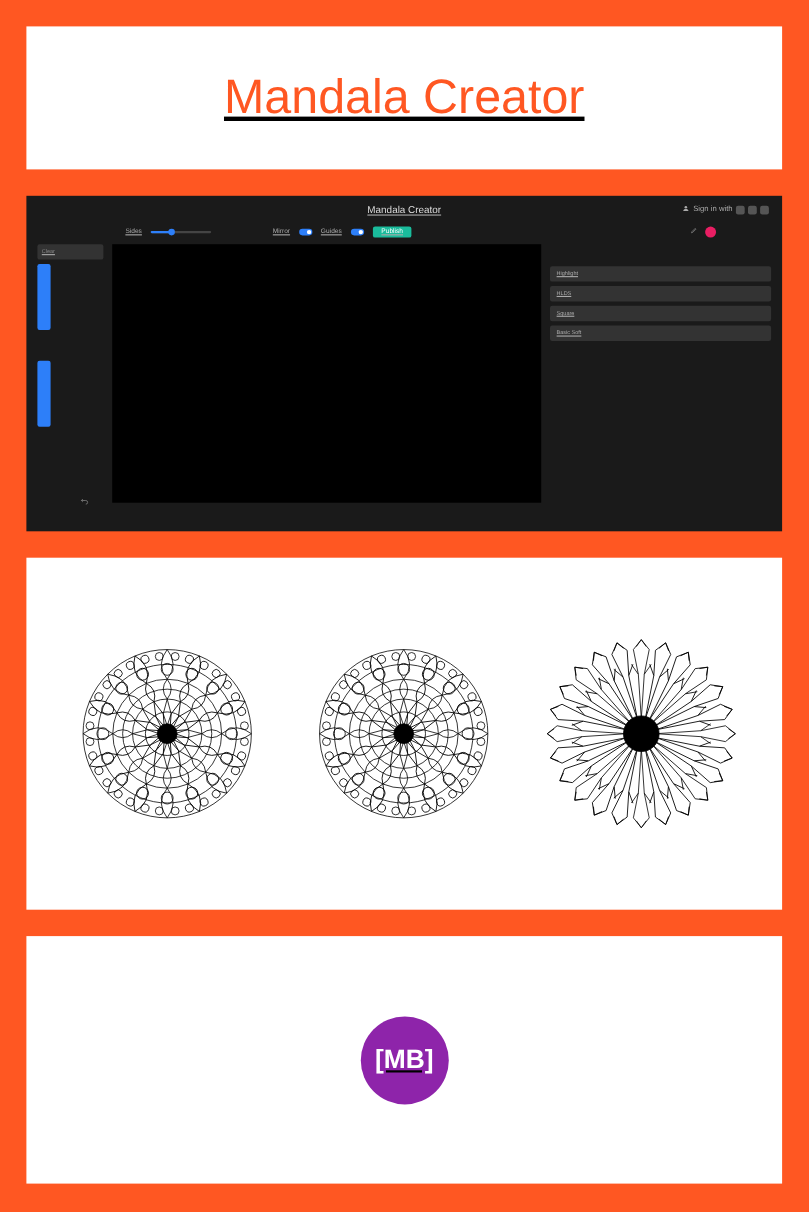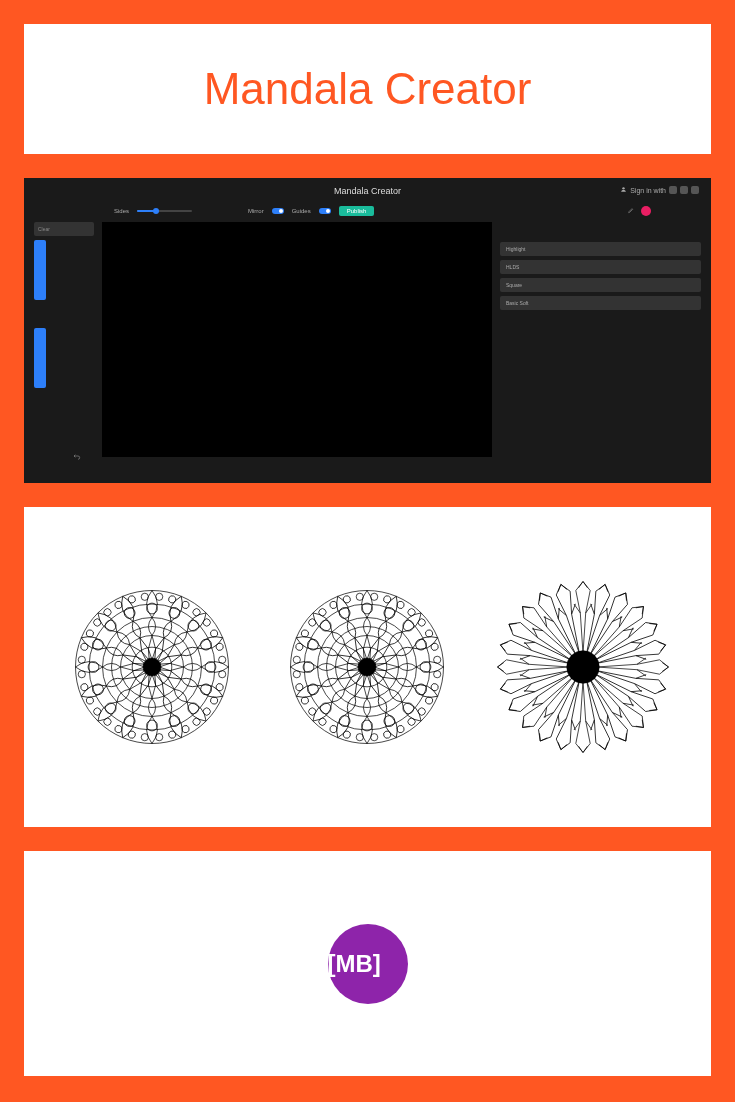--- a/index.html
+++ b/index.html
@@ -6,20 +6,21 @@
     body {
       width: 735px;
       height: 1102px;
       background: #ff5722;
       padding: 24px;
       font-family: -apple-system, BlinkMacSystemFont, 'Segoe UI', sans-serif;
     }
     .panel {
       background: #fff;
       margin-bottom: 24px;
+      text-decoration: underline;
     }
     .title-panel {
       height: 130px;
       display: flex;
       align-items: center;
       justify-content: center;
     }
     .title {
       color: #ff5722;
       font-size: 44px;
@@ -208,20 +209,21 @@
       justify-content: center;
       margin-bottom: 0;
     }
     .logo {
       width: 80px;
       height: 80px;
       border-radius: 50%;
       background: #8e24aa;
       display: flex;
       align-items: center;
+      justify-content: center;
       color: #fff;
       font-weight: 700;
       font-size: 24px;
     }
     .undo-icon {
       width: 10px;
       height: 8px;
       color: #888;
     }
   </style>

